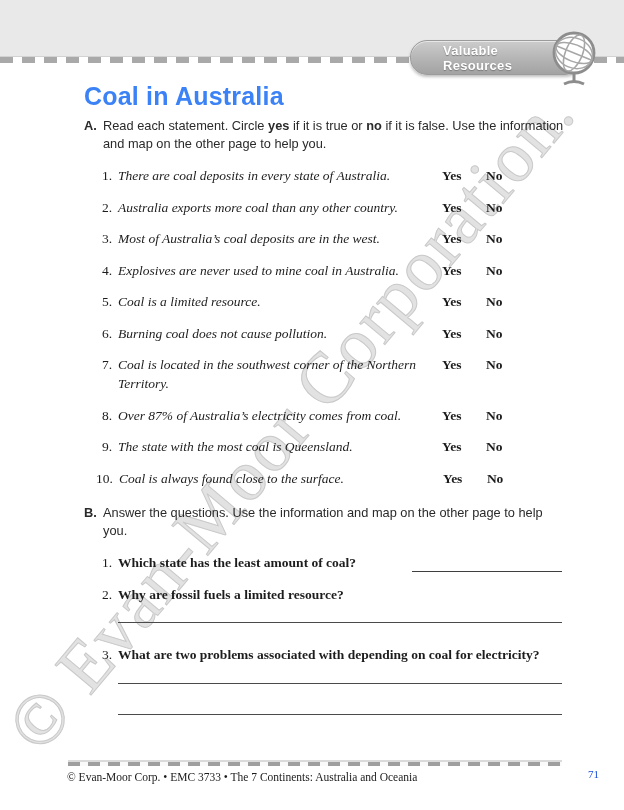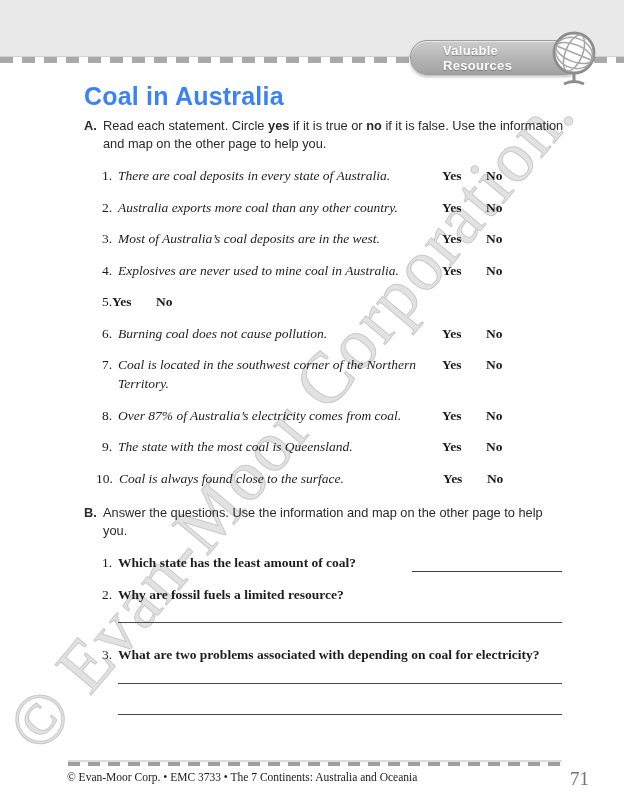--- a/index.html
+++ b/index.html
@@ -61,22 +61,22 @@
   .gap-q3{margin-top:22px;}
   .line-q3a{margin-top:19px;}
   .line-q3b{margin-top:30px;}
 
   
   .foot-rule-light{position:absolute;left:68px;top:760px;width:494px;height:2px;background:#dadada;z-index:2;}
   .foot-rule-dash{position:absolute;left:68px;top:762px;width:494px;height:4px;z-index:2;
     background:repeating-linear-gradient(90deg,#9f9f9f 0 12px,#fafafa 12px 20px);}
   .footer-text{position:absolute;left:67px;top:771px;z-index:2;
     font-family:"Liberation Serif",serif;font-size:11.5px;color:#1a1a1a;}
-  .page-num{position:absolute;left:570px;top:768px;z-index:2;
-    font-family:"Liberation Serif",serif;font-size:19px;color:#737373;}
+  .page-num{position:absolute;left:588px;top:768px;z-index:2;
+    font-family:"Liberation Serif",serif;font-size:11px;color:#1d4ed8;}
 </style>
 </head>
 <body>
 
 <div class="page">
 
   <div class="watermark">© Evan-Moor Corporation.</div>
 
   <div class="band"></div>
   <div class="dash-top"></div>
@@ -127,20 +127,21 @@
         <span class="yn no">No</span>
       </div>
       <div class="item">
         <span class="item-num">4.</span>
         <span class="item-text">Explosives are never used to mine coal in Australia.</span>
         <span class="yn yes">Yes</span>
         <span class="yn no">No</span>
       </div>
       <div class="item">
         <span class="item-num">5.</span>
+        <span class="item-text">Coal is a limited resource.</span>
         <span class="yn yes">Yes</span>
         <span class="yn no">No</span>
       </div>
       <div class="item">
         <span class="item-num">6.</span>
         <span class="item-text">Burning coal does not cause pollution.</span>
         <span class="yn yes">Yes</span>
         <span class="yn no">No</span>
       </div>
       <div class="item">

